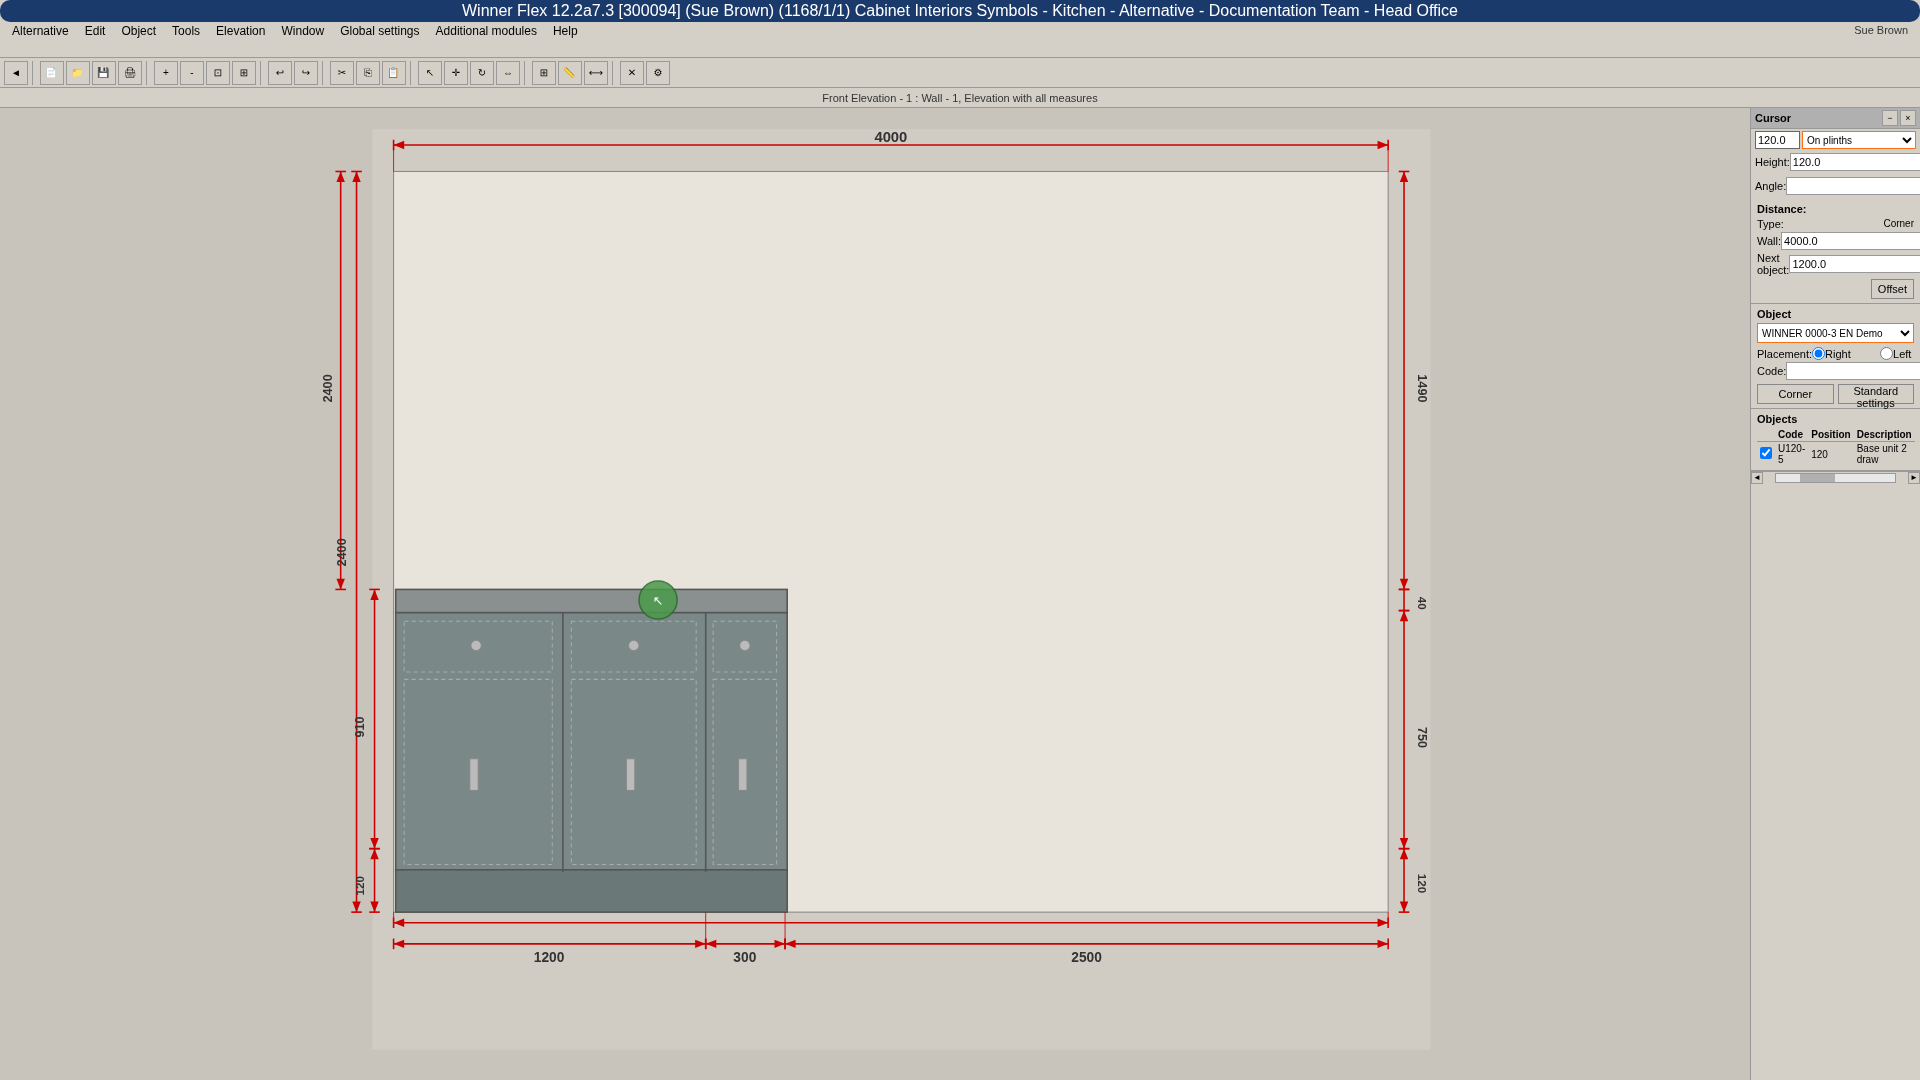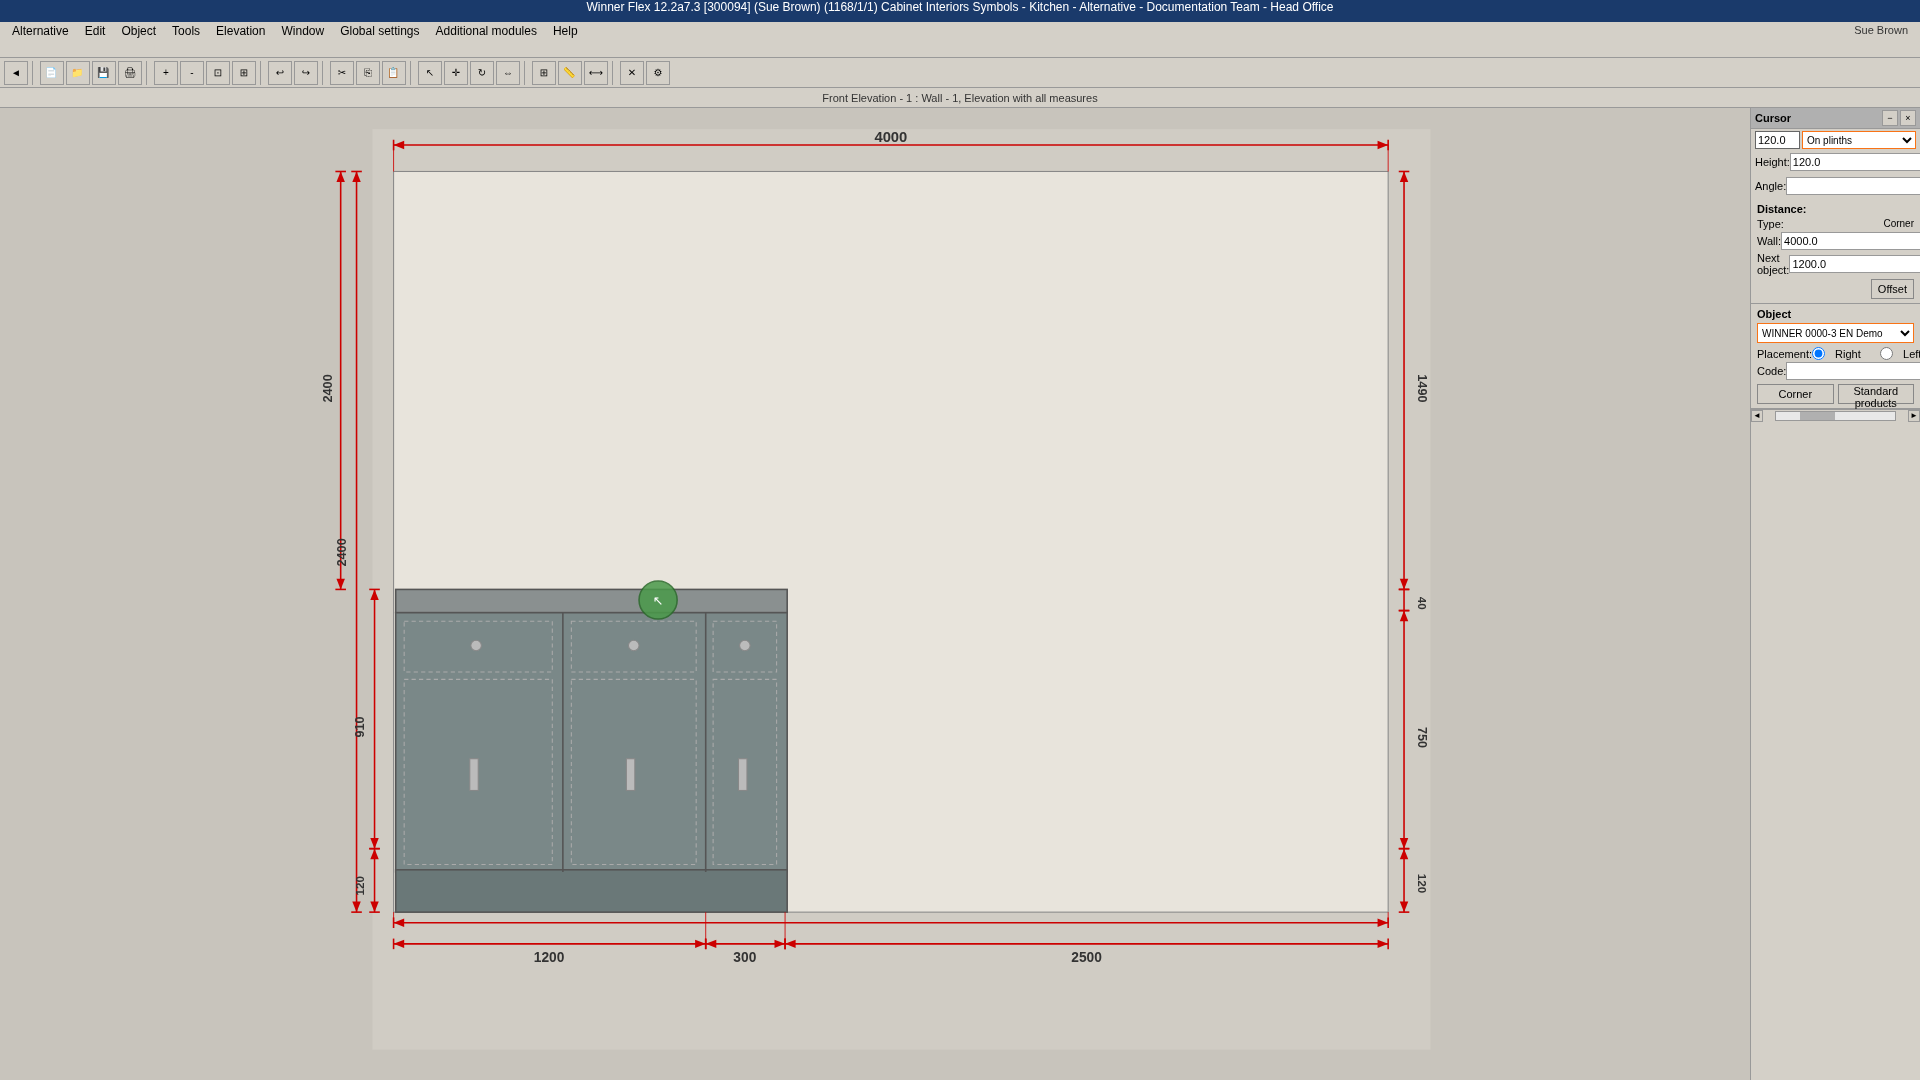--- a/index.html
+++ b/index.html
@@ -4,23 +4,24 @@
   <style>
     * { margin: 0; padding: 0; box-sizing: border-box; }
     body { width: 1920px; height: 1080px; overflow: hidden; font-family: Arial, sans-serif; font-size: 12px; background: #d4d0c8; }
 
     
     #titlebar {
       height: 22px;
       background: #1a3a6b;
       color: white;
       display: flex;
-      align-items: flex-start;
+      align-items: center;
       justify-content: center;
-      font-size: 12px;
+      font-size: 16px;
+      border-radius: 10px;
     }
 
     
     #menubar {
       height: 36px;
       background: #d4d0c8;
       display: flex;
       align-items: flex-start;
       padding: 0 4px;
       border-bottom: 1px solid #999;
@@ -165,21 +166,21 @@
       padding: 4px 6px;
     }
 
     
     #main-svg {
       width: 100%;
       height: 100%;
     }
 
     .radio-group { display: flex; gap: 8px; align-items: center; }
-    .radio-label { font-size: 11px; display: flex; align-items: center; gap: 10px; }
+    .radio-label { font-size: 11px; display: flex; align-items: center; gap: 0; }
 
     .scroll-bar-h {
       height: 12px;
       background: #d4d0c8;
       border-top: 1px solid #999;
       display: flex;
       align-items: center;
     }
     .scroll-track {
       flex: 1;
@@ -471,24 +472,45 @@
             <span>Left</span>
           </label>
         </div>
       </div>
       <div class="panel-row">
         <label>Code:</label>
         <input class="panel-input" value="" style="">
       </div>
       <div style="display:flex; gap:4px; margin-top:4px;">
         <button class="btn-small" style="flex:1;">Corner</button>
-        <button class="btn-small" style="flex:1;">Standard products</button>
-      </div>
-    </div>
-
+        <button class="btn-small" style="flex:1;">Standard settings</button>
+      </div>
+    </div>
+
+    <div class="panel-section">
+      <div class="panel-label">Objects</div>
+      <table class="objects-table">
+        <thead>
+          <tr>
+            <th style="width:14px;"></th>
+            <th>Code</th>
+            <th>Position</th>
+            <th>Description</th>
+          </tr>
+        </thead>
+        <tbody>
+          <tr>
+            <td><input type="checkbox" checked="" style="width: 12px; height: 12px;"></td>
+            <td>U120-5</td>
+            <td>120</td>
+            <td>Base unit 2 draw</td>
+          </tr>
+        </tbody>
+      </table>
+    </div>
 
     <div class="scroll-bar-h">
       <div class="scroll-arrow">◄</div>
       <div class="scroll-track">
         <div class="scroll-thumb"></div>
       </div>
       <div class="scroll-arrow">►</div>
     </div>
 
 

